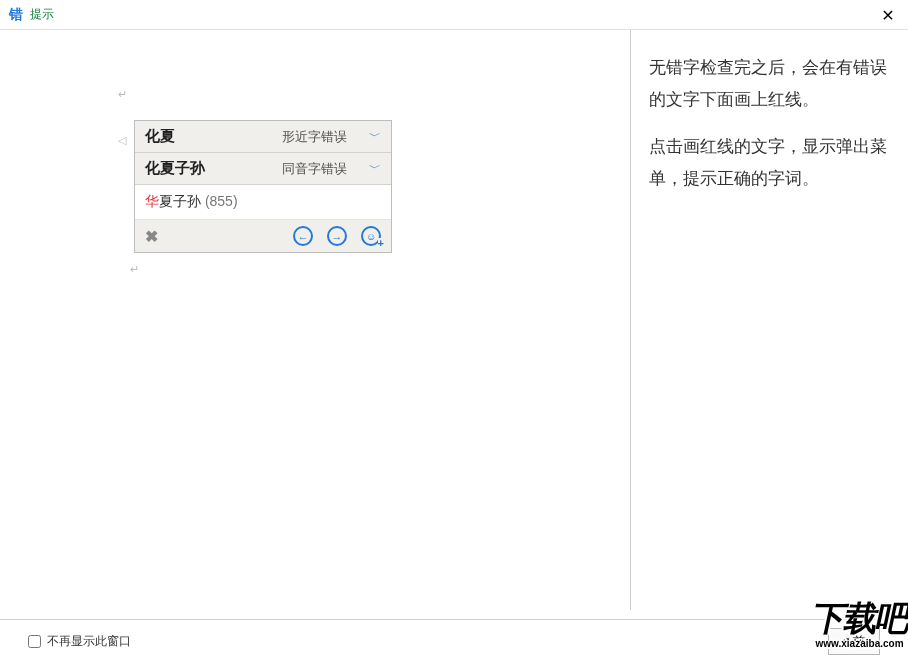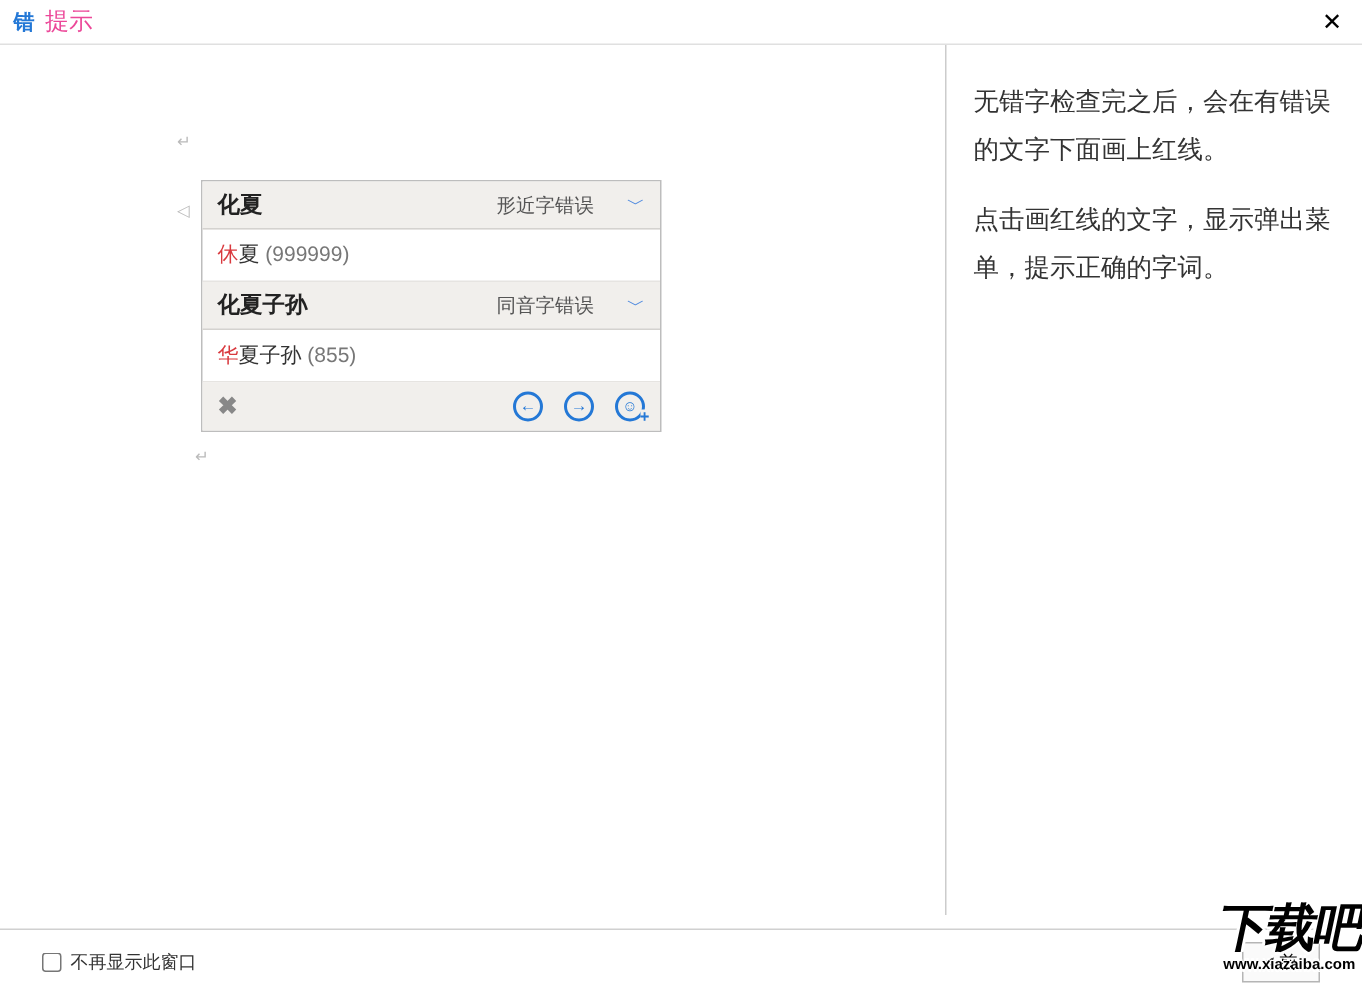--- a/index.html
+++ b/index.html
@@ -21,21 +21,21 @@
       position: relative;
     }
     .titlebar .app-icon {
       width: 16px; height: 16px;
       margin-right: 6px;
       color: #2478d6;
       font-weight: bold;
       font-size: 14px;
       display: flex; align-items: center; justify-content: center;
     }
-    .titlebar .title { color: #ec4899; font-size: 16px; }
+    .titlebar .title { color: #15803d; font-size: 12px; }
     .titlebar .close {
       position: absolute; right: 8px; top: 4px;
       font-size: 16px; cursor: pointer;
       width: 24px; height: 22px;
       display:flex; align-items:center; justify-content:center;
     }
     .main {
       display: flex;
       height: 580px;
     }
@@ -75,21 +75,21 @@
     .wavy {
       text-decoration-line: underline;
       text-decoration-style: wavy;
       text-decoration-color: #d9393e;
       text-decoration-thickness: 1.5px;
     }
     .eol { color:#bbb; font-size:12px; vertical-align: baseline; margin-left:4px;}
     .popup {
       margin-left: 134px;
       margin-top: 28px;
-      width: 307px;
+      width: 258px;
       border: 1px solid #bdbdbd;
       background: #fff;
       font-size: 14px;
     }
     .popup .header {
       background: #f1efec;
       border-bottom: 1px solid #d4d2cf;
       padding: 6px 10px;
       display: flex;
       align-items: center;
@@ -173,23 +173,20 @@
     </div>
 
     <div class="popup">
       <div class="header">
         <span class="word">化夏</span>
         <span class="right">
           <span>形近字错误</span>
           <span class="chev">﹀</span>
         </span>
       </div>
-      <div class="suggestion">
-        <span class="hl">休</span><span>夏</span><span class="freq"> (999999)</span>
-      </div>
 
       <div class="header">
         <span class="word">化夏子孙</span>
         <span class="right">
           <span>同音字错误</span>
           <span class="chev">﹀</span>
         </span>
       </div>
       <div class="suggestion">
         <span class="hl">华</span><span>夏子孙</span><span class="freq"> (855)</span>

